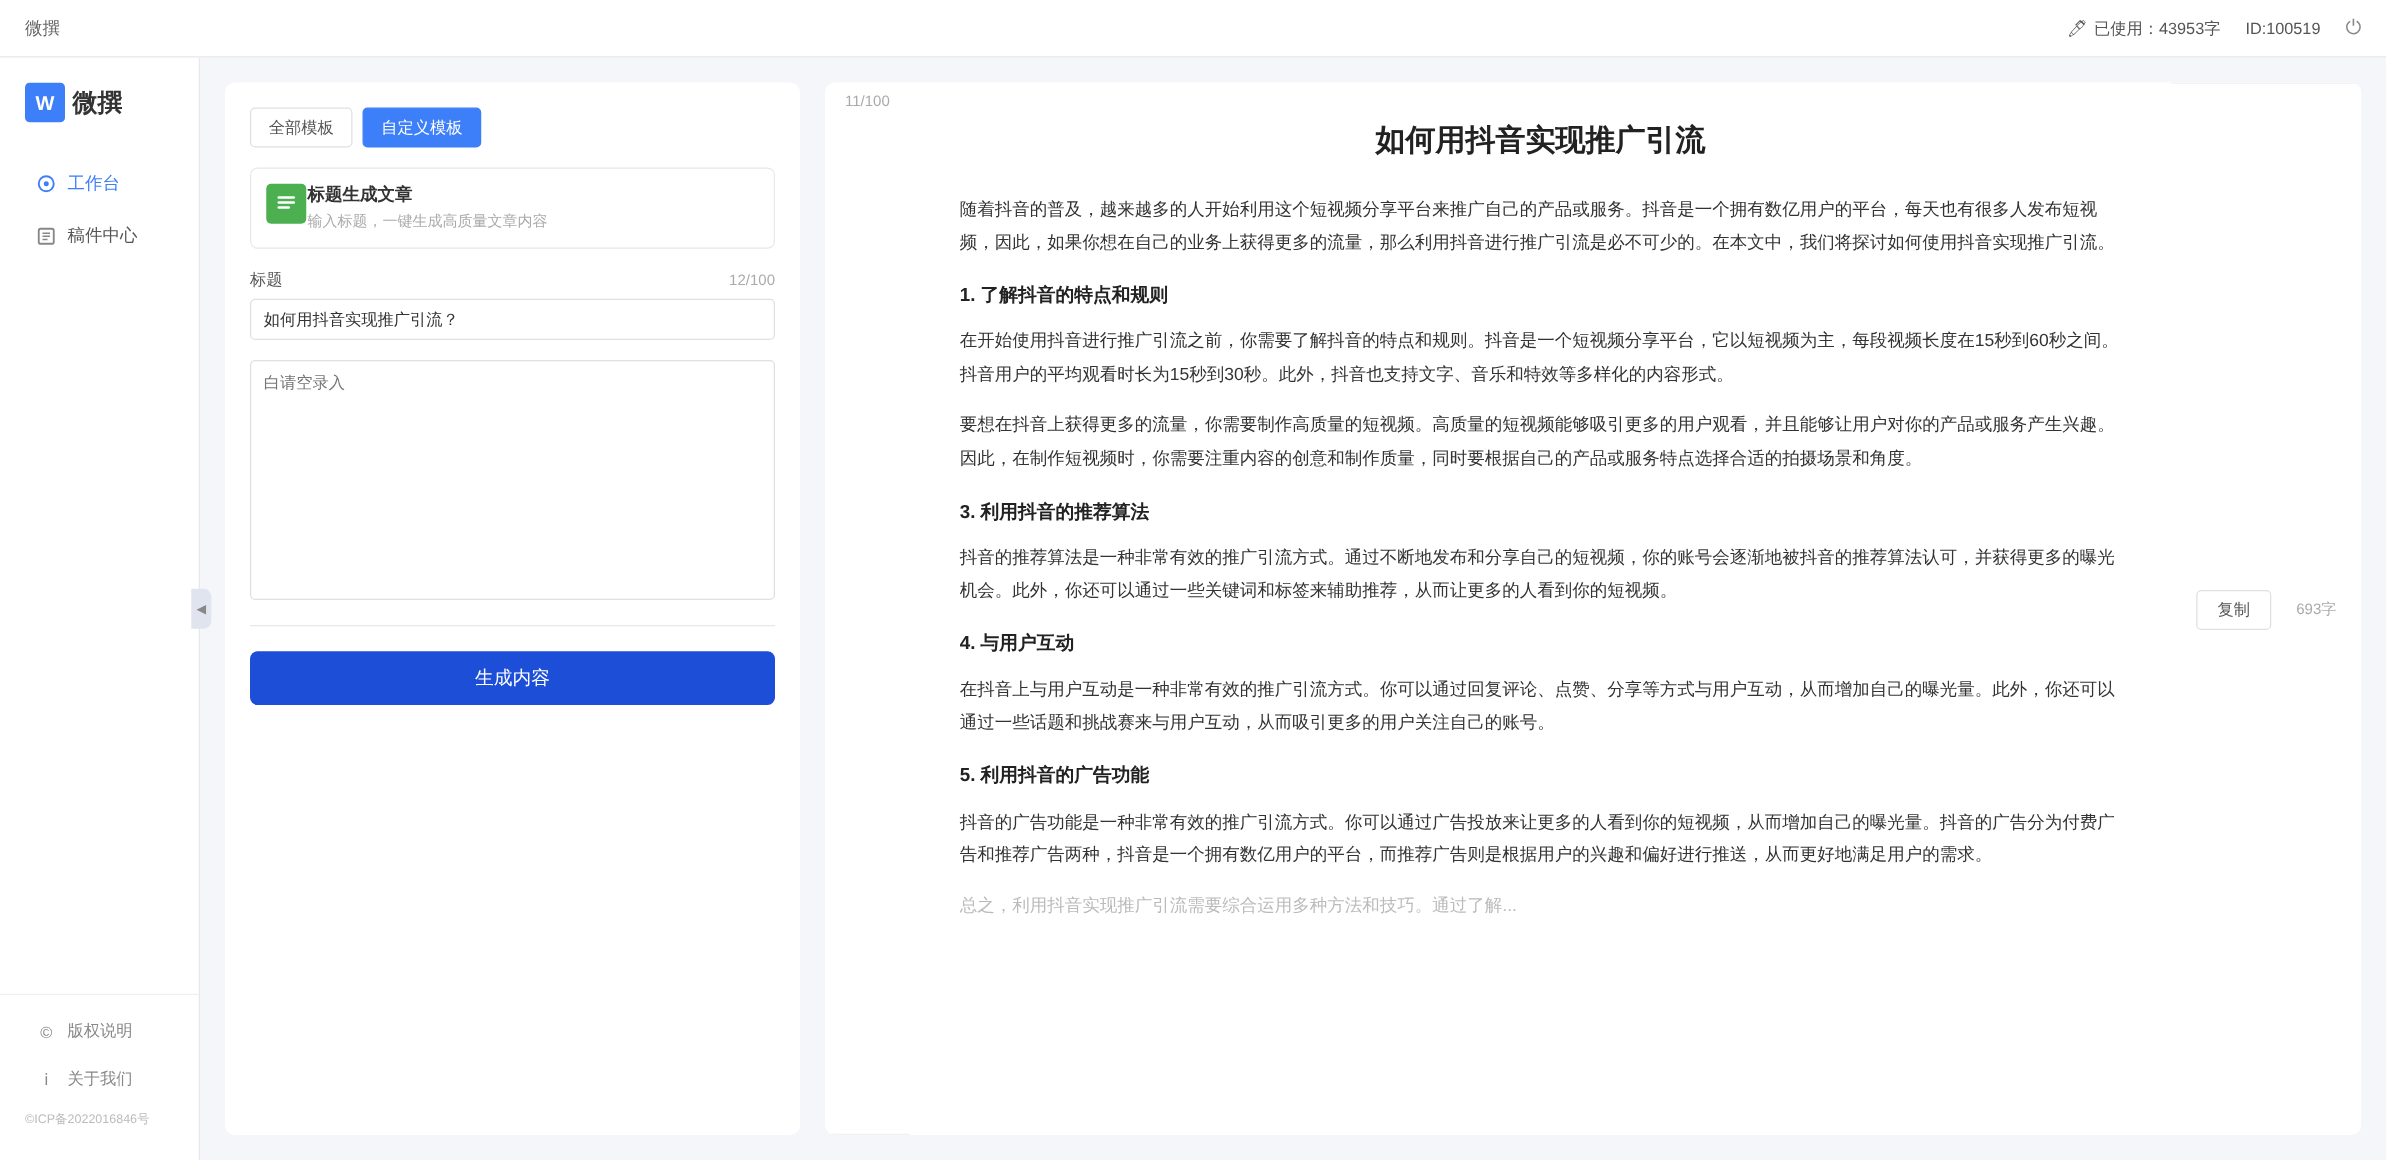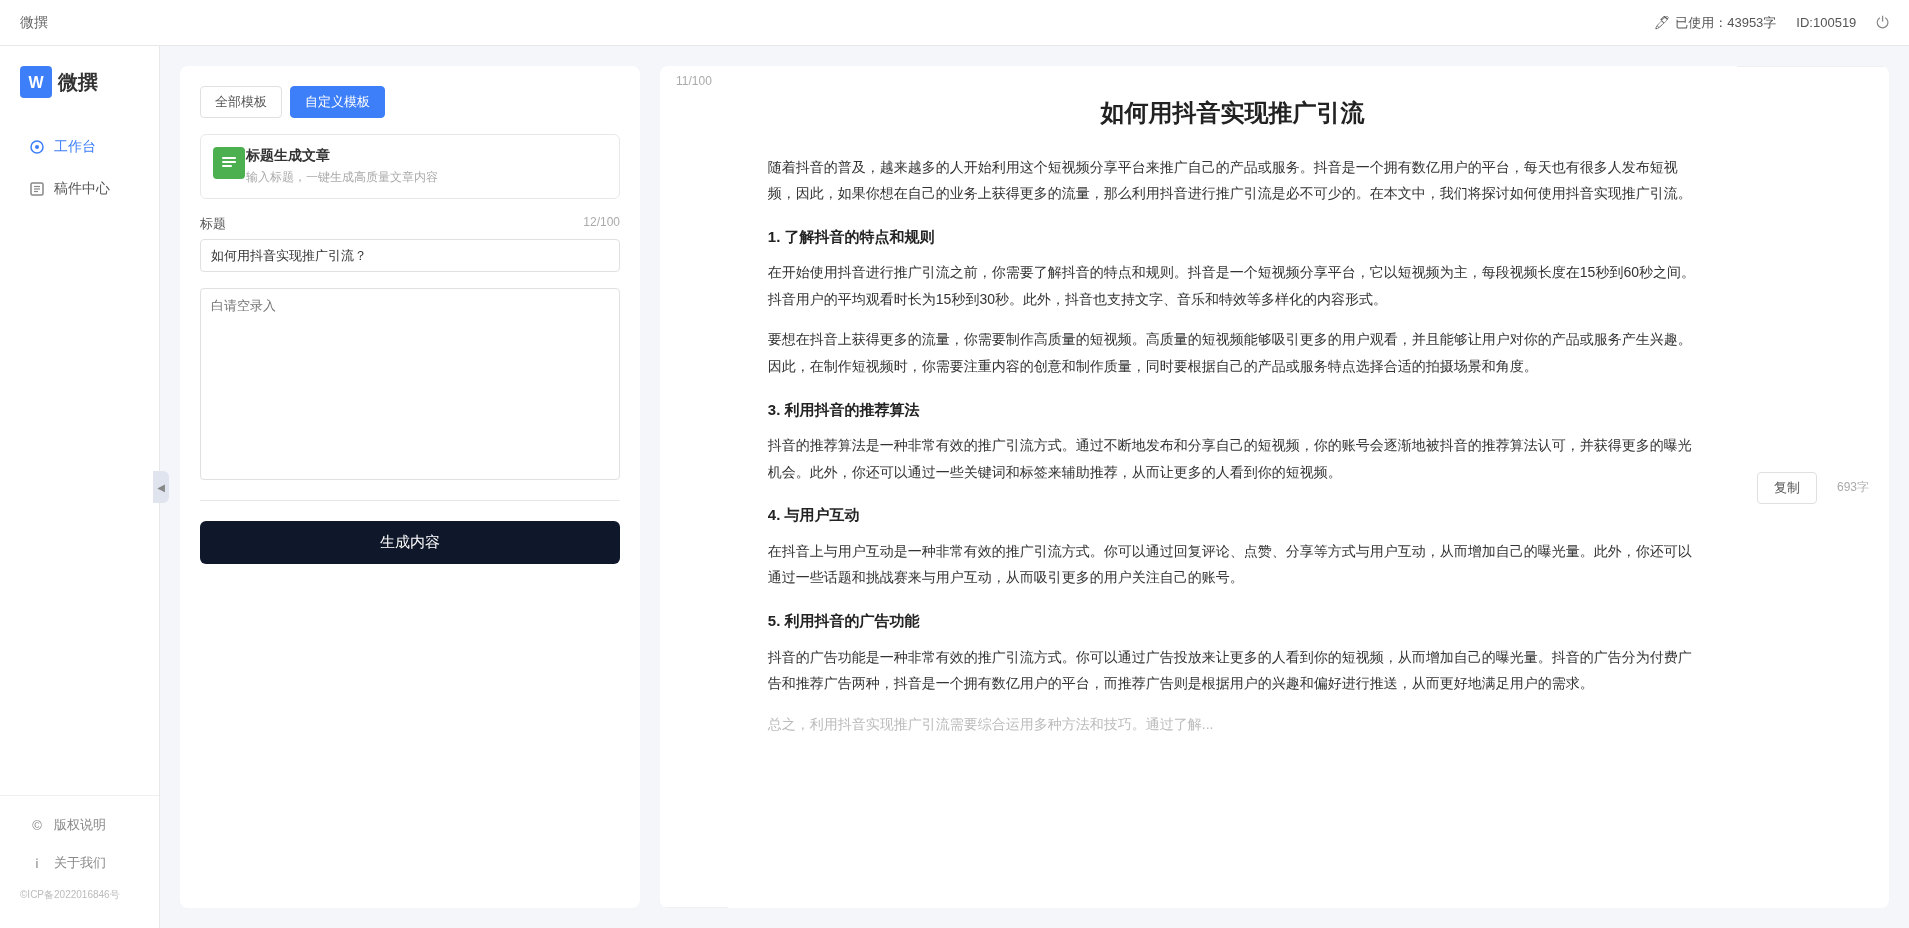--- a/index.html
+++ b/index.html
@@ -223,21 +223,21 @@
 
     
     .form-field {
       display: flex;
       flex-direction: column;
       gap: 6px;
     }
     .field-header {
       display: flex;
       justify-content: space-between;
-      align-items: flex-start;
+      align-items: center;
     }
     .field-label {
       font-size: 13px;
       color: #555;
     }
     .field-counter {
       font-size: 12px;
       color: #aaa;
     }
     .field-input {
@@ -265,21 +265,21 @@
 
     
     .form-divider {
       border: none;
       border-top: 1px solid #e8e8e8;
       margin: 4px 0;
     }
 
     
     .generate-btn {
-      background: #0f172a;
+      background: #1d4ed8;
       color: #fff;
       border: none;
       border-radius: 6px;
       padding: 12px;
       font-size: 15px;
       cursor: pointer;
       text-align: center;
       width: 100%;
       font-family: inherit;
     }

